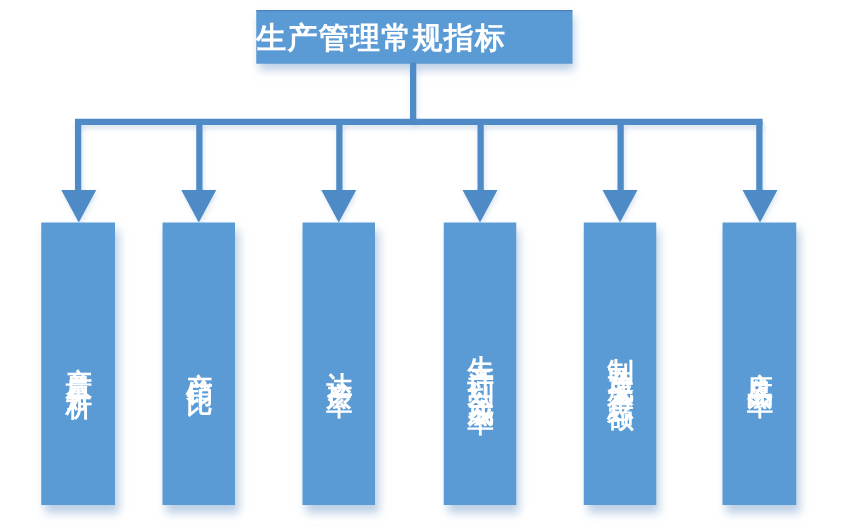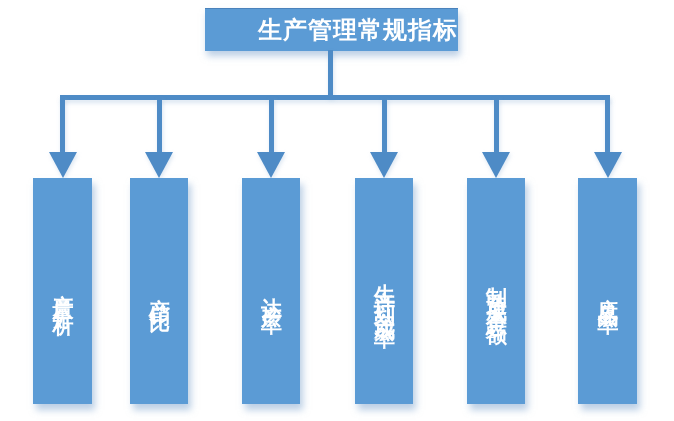--- a/index.html
+++ b/index.html
@@ -16,21 +16,21 @@
     background: var(--background);
     font-family: "DejaVu Sans", sans-serif;
     overflow: hidden;
   }
   .topbox {
     position: absolute;
     left: 205px; top: 8px;
     width: 253px; height: 42px;
     background: var(--box-fill);
     color: var(--text);
-    display: flex; align-items: center; justify-content: flex-end;
+    display: flex; align-items: center; justify-content: flex-start;
     font-size: 24px; font-weight: bold; letter-spacing: 1px;
     box-shadow: 2px 5px 7px rgba(141,175,211,0.6);
     border-top: 1px solid rgba(60,110,165,0.55);
   }
   .line {
     position: absolute;
     background: var(--connector);
     box-shadow: 1px 3px 4px rgba(150,180,215,0.35);
   }
   .trunk { left: 328px; top: 50px; width: 5px; height: 47px; }

